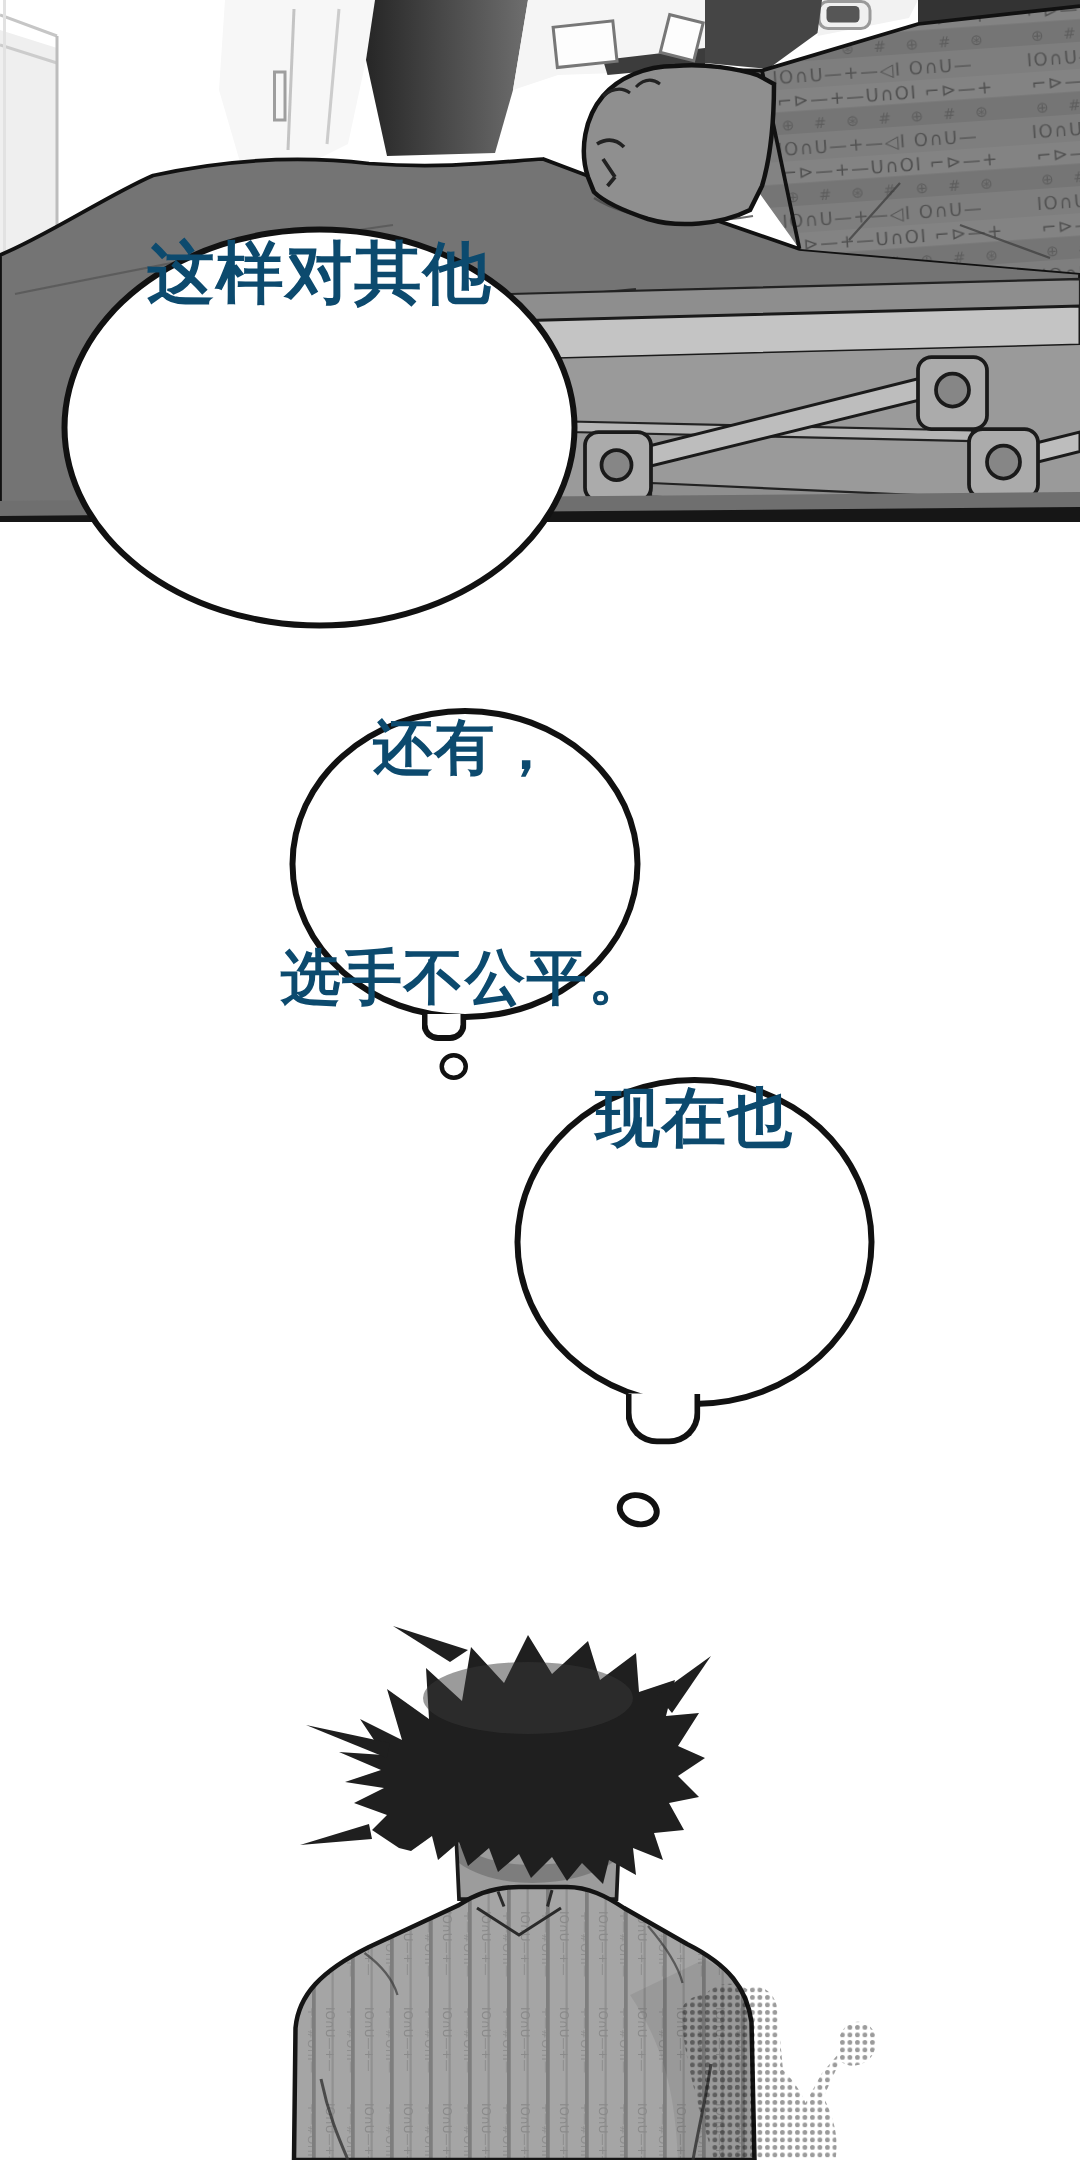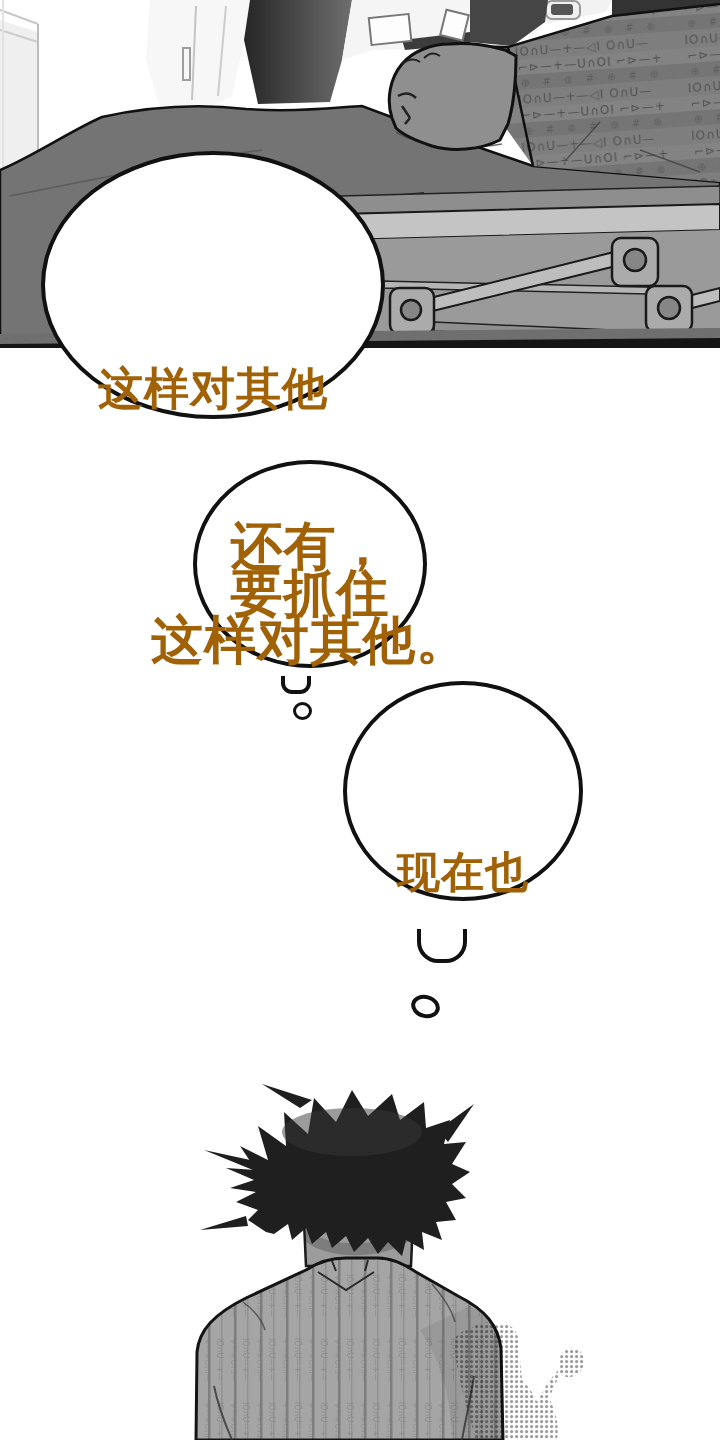--- a/index.html
+++ b/index.html
@@ -2,25 +2,25 @@
 <html><head>
 <meta charset="utf-8">
 <style>
   html,body{margin:0;padding:0;background:#fff;}
   .page{position:relative;width:720px;height:1440px;background:#fff;overflow:hidden;
         font-family:"DejaVu Sans","Liberation Sans",sans-serif;}
   .panel{position:absolute;left:0;top:0;width:720px;height:348px;}
   .figure-wrap{position:absolute;left:0;top:1080px;width:720px;height:360px;}
   .bubble{position:absolute;box-sizing:border-box;background:#fff;border:4.5px solid #111;
           border-radius:50%;display:flex;flex-direction:column;align-items:center;
-          justify-content:flex-end;text-align:center;z-index:5;color:#a16207;font-weight:700;}
+          justify-content:space-between;text-align:center;z-index:5;color:#0c4a6e;font-weight:700;}
   .bubble .ln{white-space:nowrap;letter-spacing:1px;}
   .bubble1{left:41px;top:151px;width:344px;height:268px;font-size:45px;line-height:53px;}
-  .bubble2{left:193px;top:460px;width:234px;height:208px;font-size:52px;line-height:47px;}
-  .bubble3{left:343px;top:681px;width:240px;height:220px;font-size:43px;line-height:49px;}
+  .bubble2{left:193px;top:472px;width:234px;height:208px;font-size:40px;line-height:47px;}
+  .bubble3{left:343px;top:718px;width:240px;height:220px;font-size:43px;line-height:49px;}
   .tail-bump{position:absolute;background:#fff;border:4px solid #111;border-top:none;z-index:6;}
   .bump2{left:281px;top:676px;width:22px;height:14px;border-radius:0 0 11px 11px;}
   .bump3{left:417px;top:929px;width:42px;height:30px;border-radius:0 0 21px 21px;border-width:4.5px;}
   .tail-dot{position:absolute;background:#fff;border:3.5px solid #111;border-radius:50%;z-index:6;}
   .dot2{left:293px;top:702px;width:13px;height:12px;}
   .dot3{left:411px;top:995px;width:21px;height:15px;border-width:4px;transform:rotate(15deg);}
 </style>
 </head>
 <body>
 
@@ -118,22 +118,21 @@
       </g>
     </svg>
   </div>
 
   <div class="bubble bubble1">
     <div class="ln">这样对其他</div>
   </div>
 
   <div class="bubble bubble2">
     <div class="ln">还有，</div>
-    <div class="ln">要抓住</div>
-    <div class="ln">这样对其他。</div>
+    <div class="ln">选手不公平。</div>
   </div>
   <div class="tail-bump bump2"></div>
   <div class="tail-dot dot2"></div>
 
   <div class="bubble bubble3">
     <div class="ln">现在也</div>
   </div>
   <div class="tail-bump bump3"></div>
   <div class="tail-dot dot3"></div>
 

